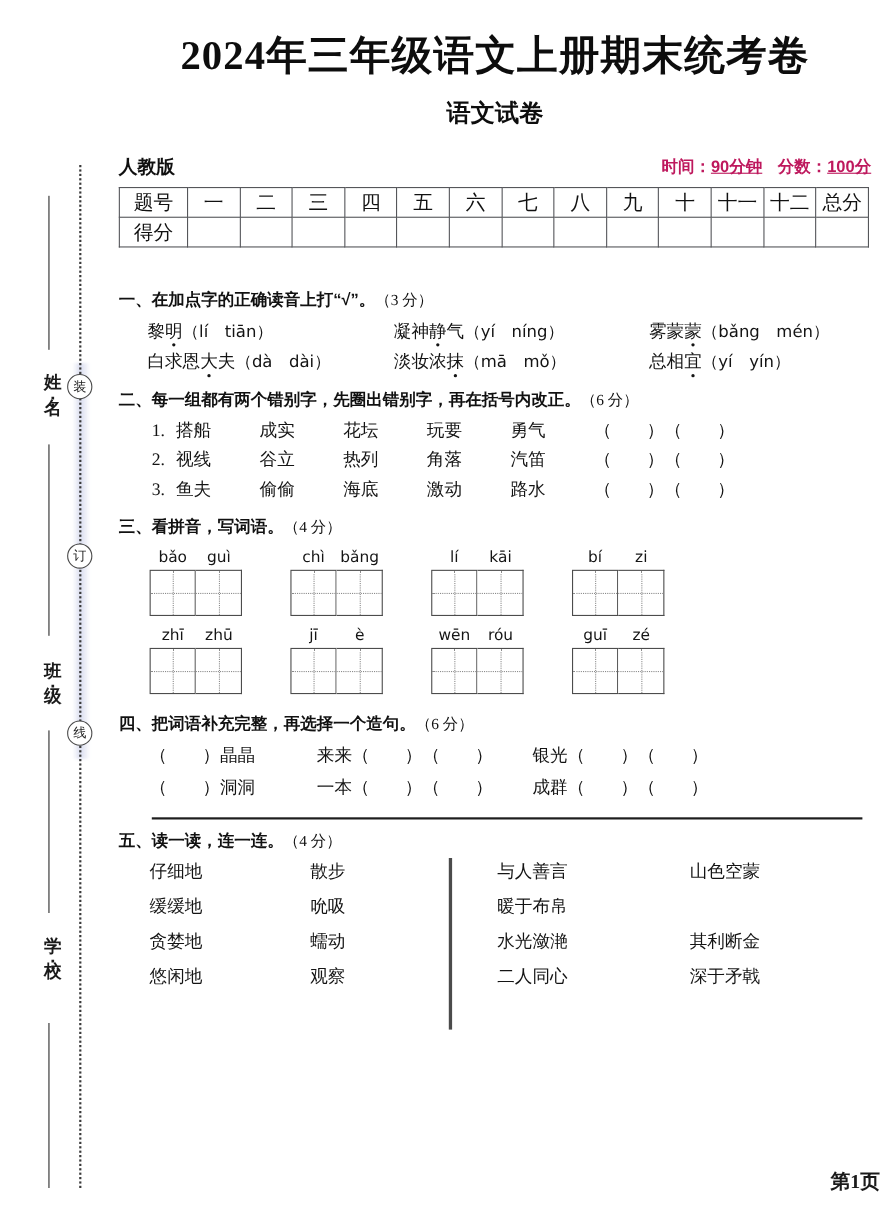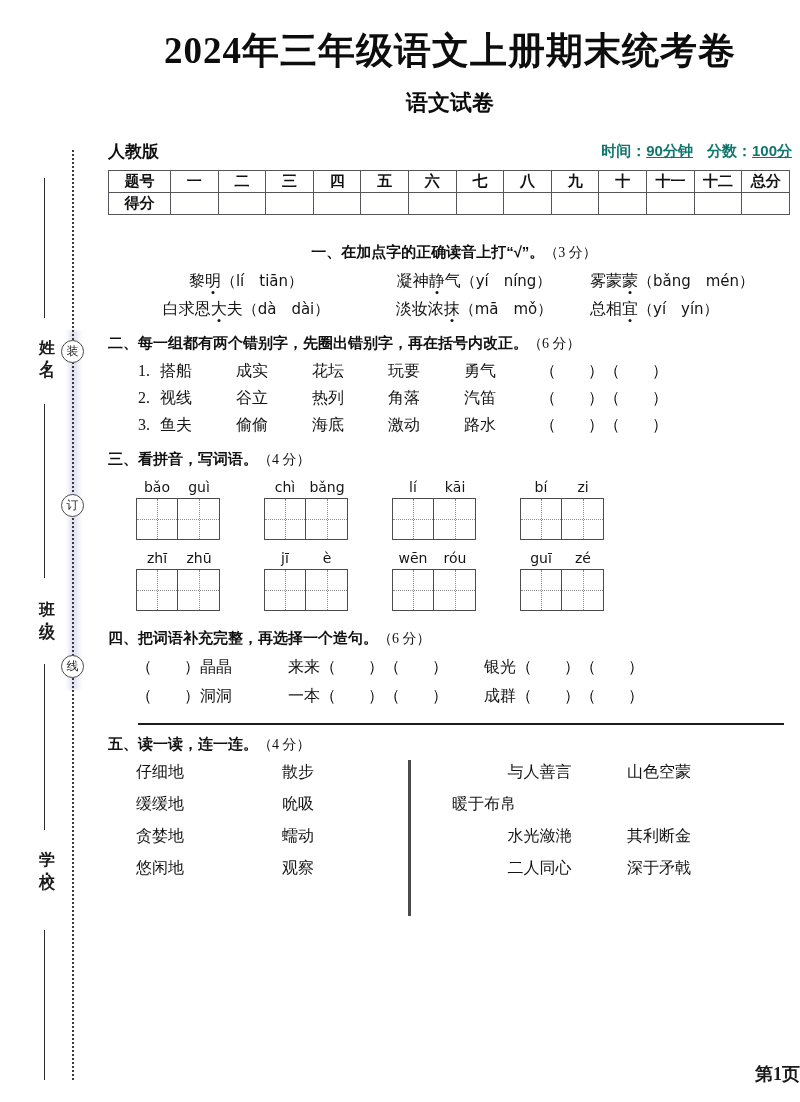--- a/index.html
+++ b/index.html
@@ -111,41 +111,41 @@
     font-family: "Liberation Sans", "DejaVu Sans", sans-serif;
     font-weight: bold;
     font-size: 17px;
     color: #101010;
   }
   #exam-meta {
     position: absolute; right: 8px; top: 2px;
     font-family: "Liberation Sans", "DejaVu Sans", sans-serif;
     font-weight: bold;
     font-size: 15px;
-    color: #0f766e;
+    color: #be185d;
     white-space: nowrap;
   }
   #exam-meta .ul { text-decoration: underline; }
   #exam-meta .gap { display: inline-block; width: 14px; }
 
   
   #score-table {
     margin: 6px 10px 0 8px;
     border-collapse: collapse;
     width: 682px;
     table-layout: fixed;
   }
   #score-table td {
     border: 1px solid #55565a;
     height: 21px;
     text-align: center;
     vertical-align: middle;
     font-family: "Liberation Sans", "DejaVu Sans", sans-serif;
-    font-size: 15px;
-    font-weight: bold;
+    font-size: 18px;
+    font-weight: normal;
     color: #111111;
   }
   #score-table td.head-cell { width: 62px; }
   #score-table tr.empty-row td { height: 22px; }
 
   
   .q-title {
     font-family: "Liberation Sans", "DejaVu Sans", sans-serif;
     font-weight: bold;
     font-size: 15px;
@@ -158,21 +158,21 @@
     font-weight: normal;
     font-size: 14px;
   }
   .q-body {
     font-family: "Liberation Serif", "DejaVu Serif", serif;
     font-size: 16px;
     color: #141414;
   }
 
   
-  #q1 { margin-top: 28px; text-align: center; }
+  #q1 { margin-top: 38px; }
   #q1-items { margin: 9px 0 0 34px; }
   .q1-line { display: flex; margin-bottom: 7px; }
   .q1-cell { white-space: nowrap; font-size: 16px; }
   .dotchar { position: relative; }
   .dotchar::after {
     content: "";
     position: absolute;
     left: 50%; bottom: -5px;
     transform: translateX(-50%);
     width: 3px; height: 3px;
@@ -240,21 +240,21 @@
   
   #q5 { margin-top: 10px; }
   #q5-grid {
     margin: 8px 0 0 36px;
     position: relative;
     width: 640px;
   }
   .q5-row { display: flex; margin-bottom: 11px; font-size: 16px; }
   .q5-c1 { width: 146px; }
   .q5-c2 { width: 170px; }
-  .q5-c3 { width: 175px; text-align: center; }
+  .q5-c3 { width: 175px; }
   .q5-c4 { width: 140px; }
   #q5-divider {
     position: absolute;
     left: 272px; top: -2px;
     width: 0; height: 156px;
     border-left: 3px solid #4b4b4b;
   }
 
   
   #page-footer {

